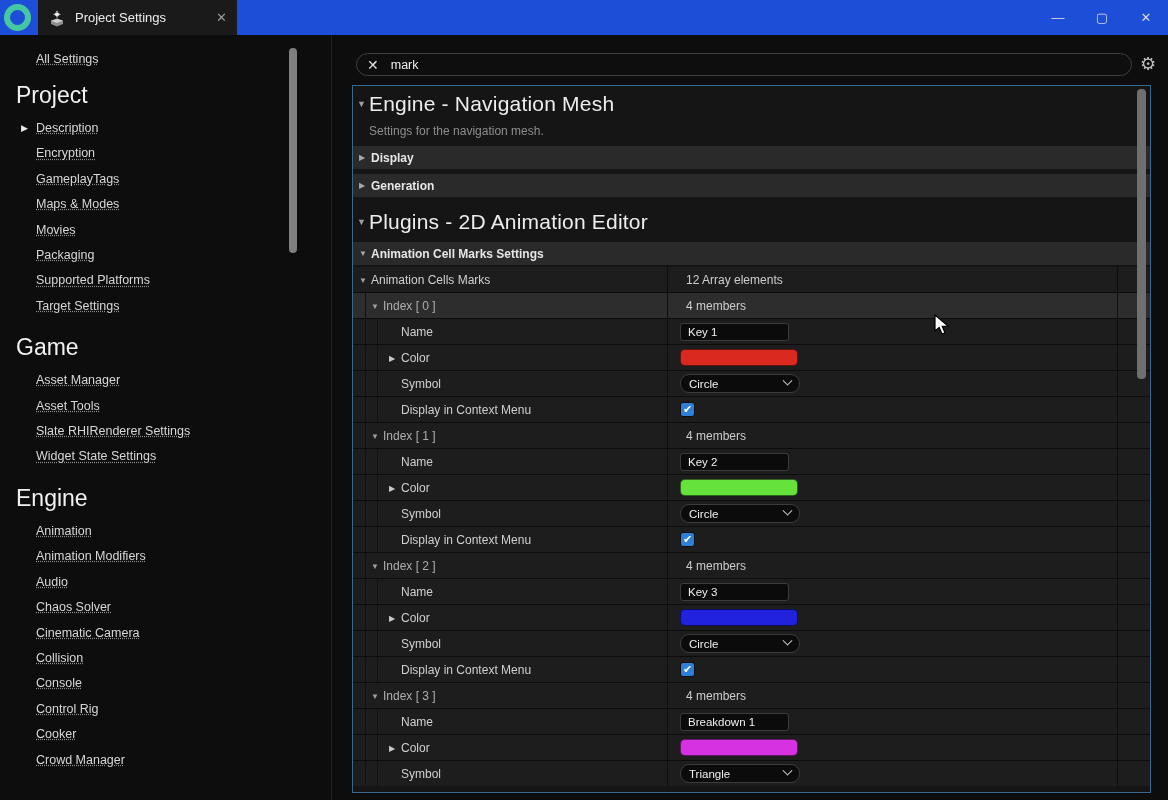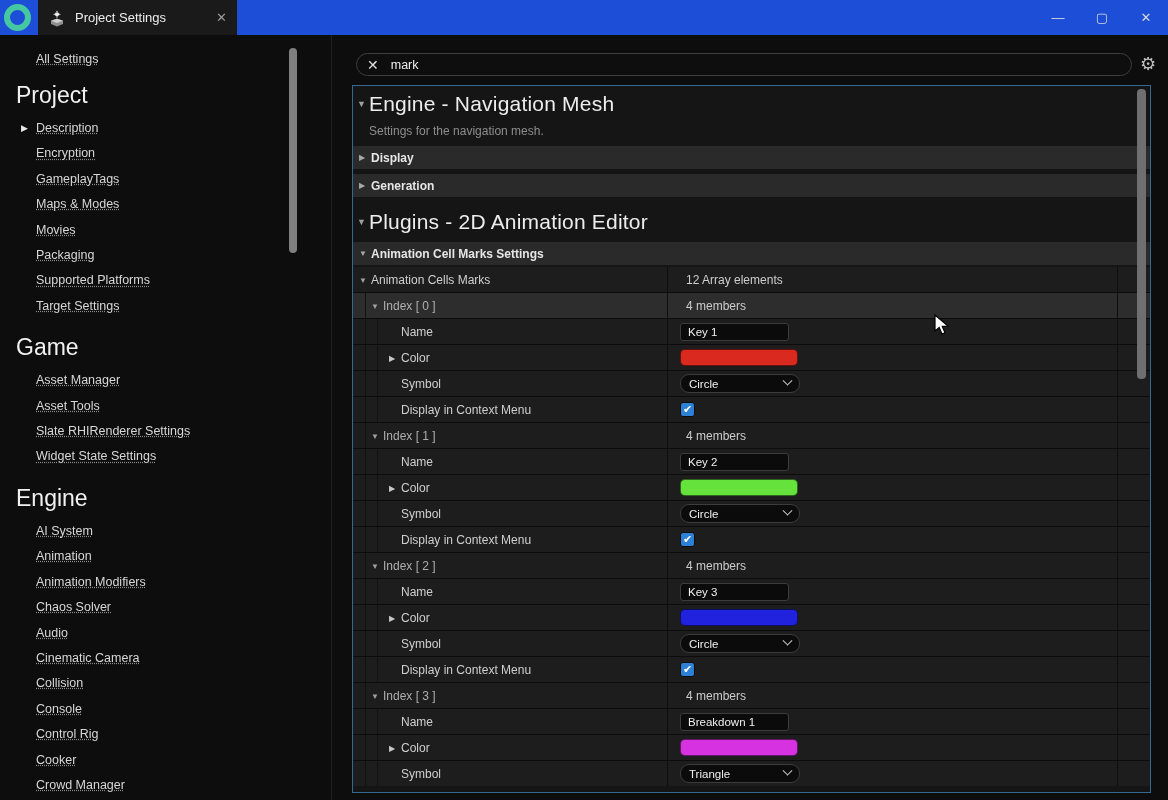--- a/index.html
+++ b/index.html
@@ -111,25 +111,24 @@
   <div class="sb-h">Game</div>
   <ul class="sb-list">
     <li class="sb-item"><span>Asset Manager</span></li>
     <li class="sb-item"><span>Asset Tools</span></li>
     <li class="sb-item"><span>Slate RHIRenderer Settings</span></li>
     <li class="sb-item"><span>Widget State Settings</span></li>
   </ul>
 
   <div class="sb-h">Engine</div>
   <ul class="sb-list">
-    <li class="sb-item"><span>AI System</span></li>
     <li class="sb-item"><span>Animation</span></li>
     <li class="sb-item"><span>Animation Modifiers</span></li>
+    <li class="sb-item"><span>Audio</span></li>
     <li class="sb-item"><span>Chaos Solver</span></li>
-    <li class="sb-item"><span>Audio</span></li>
     <li class="sb-item"><span>Cinematic Camera</span></li>
     <li class="sb-item"><span>Collision</span></li>
     <li class="sb-item"><span>Console</span></li>
     <li class="sb-item"><span>Control Rig</span></li>
     <li class="sb-item"><span>Cooker</span></li>
     <li class="sb-item"><span>Crowd Manager</span></li>
   </ul>
   <div id="sidebar-scrollbar"></div>
 </div>
 <div id="sidebar-divider"></div>

